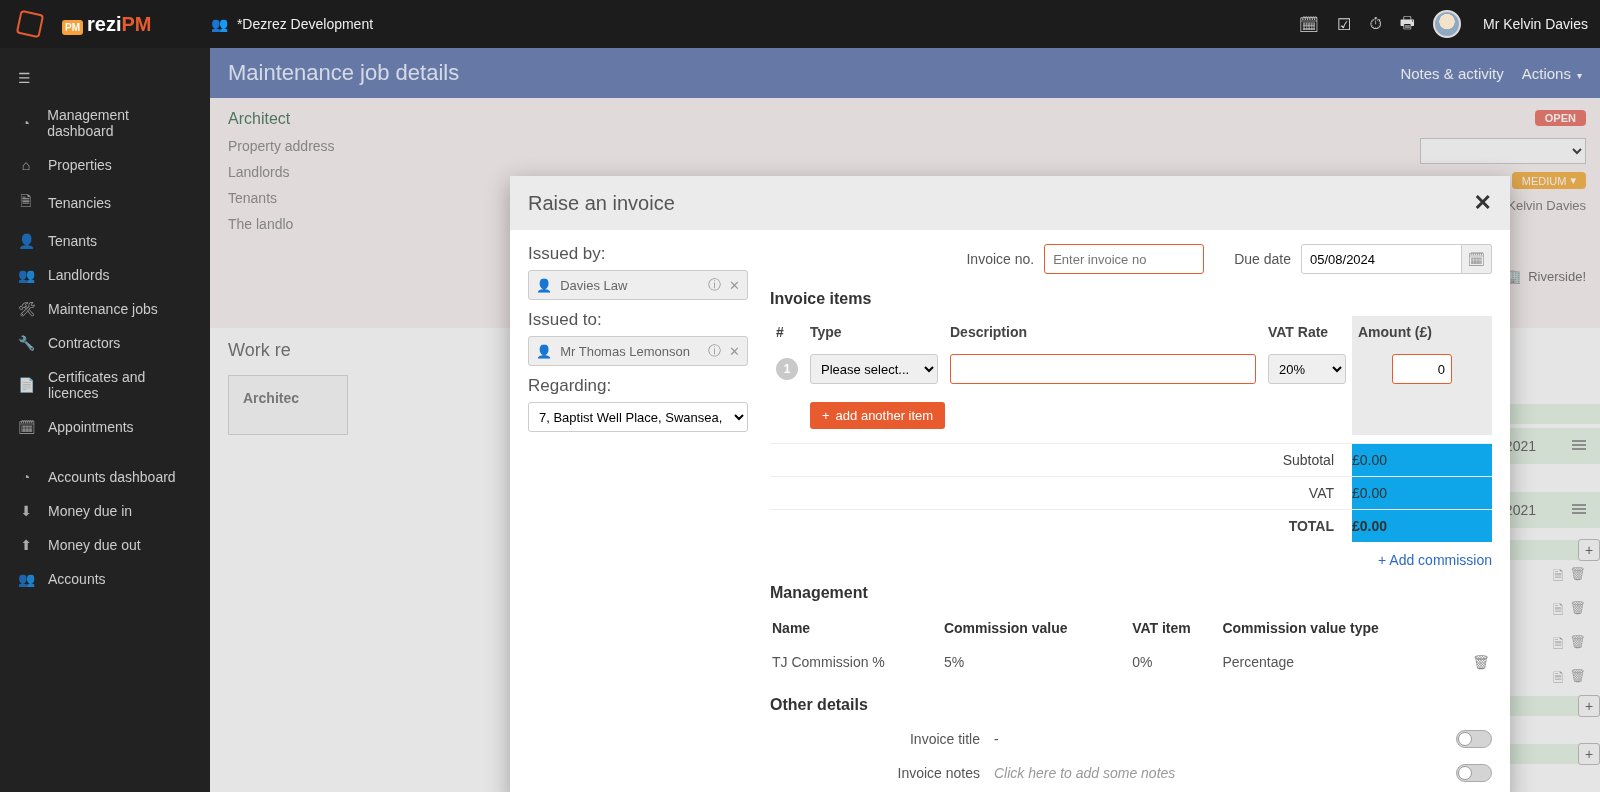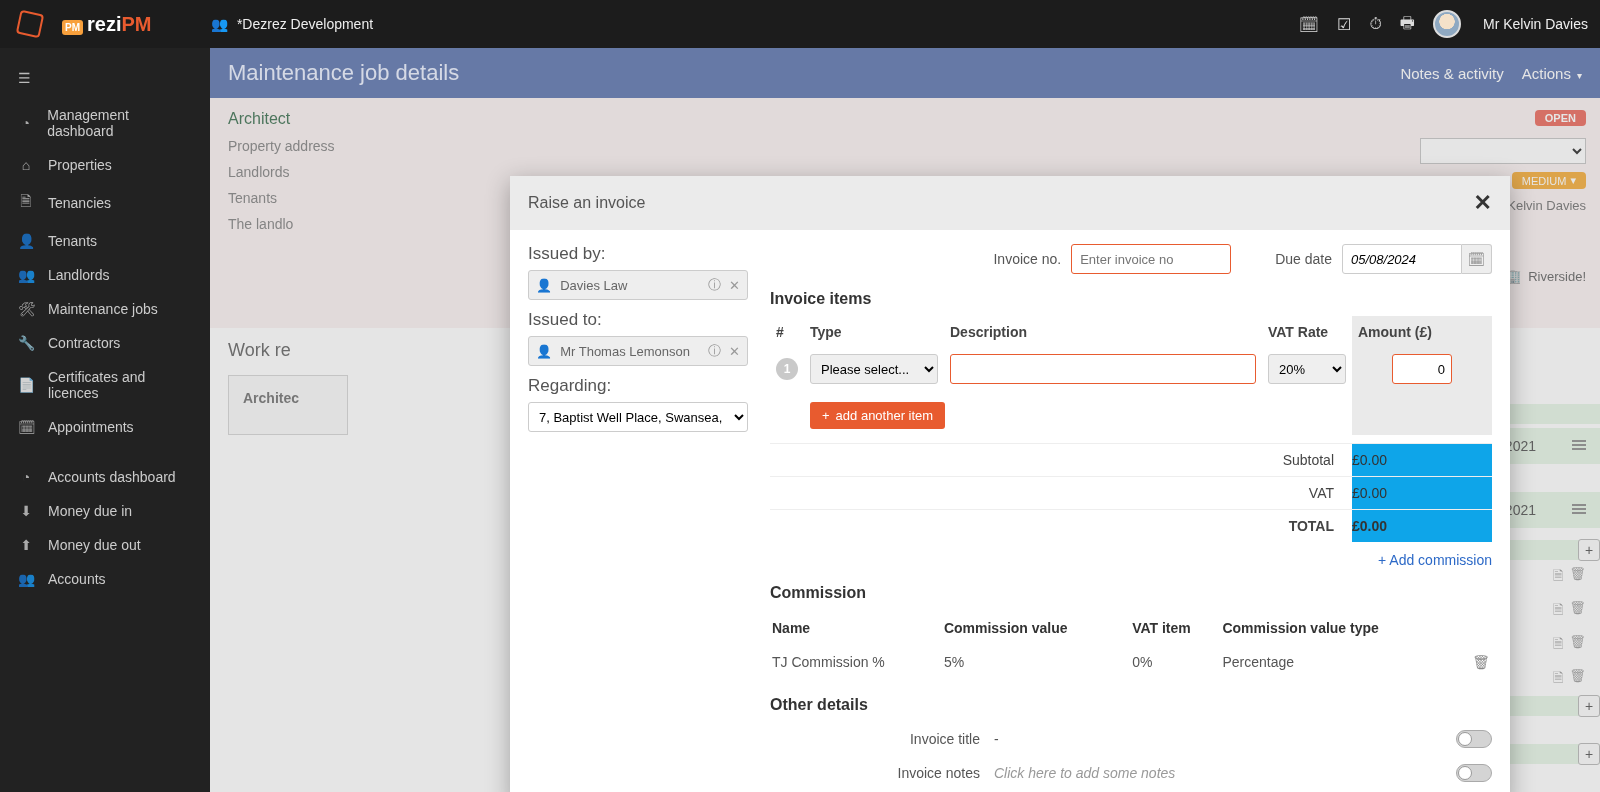--- a/index.html
+++ b/index.html
@@ -61,41 +61,41 @@
 .bg-right-list .menu-ico { width: 14px; height: 12px; background: repeating-linear-gradient(#777, #777 2px, transparent 2px, transparent 4px); margin-left: 8px;}
 .bg-right-list .gitem { display: flex; align-items: center; gap: 10px; padding: 6px 0; color: #555; }
 .bg-right-list .gitem .circ { width: 16px; height: 16px; border: 1.5px solid #888; border-radius: 50%; }
 
 
 .overlay { position: absolute; inset: 0; background: rgba(180,180,180,0.35); }
 
 
 .modal { position: absolute; left: 300px; top: 128px; width: 1000px; background: #fff; box-shadow: 0 6px 24px rgba(0,0,0,.3); border-radius: 3px; }
 .modal-head { background: #ebebeb; padding: 14px 18px; display: flex; align-items: center; }
-.modal-head .mtitle { font-size: 16px; color: #555; font-weight: 400; }
+.modal-head .mtitle { font-size: 20px; color: #555; font-weight: 400; }
 .modal-head .mspacer { flex: 1; }
 .modal-head .mclose { font-size: 22px; font-weight: 700; cursor: pointer; color: #333; }
 .modal-body { padding: 14px 18px; display: flex; gap: 22px; }
 .mb-left { width: 220px; }
 .mb-right { flex: 1; }
 .lbl { color: #555; margin-bottom: 6px; font-size: 17px; }
 .chip-inp { border: 1px solid #ccc; background: #eee; border-radius: 3px; display: flex; align-items: center; padding: 5px 7px; gap: 8px; margin-bottom: 10px; font-size: 13px; color: #666; }
 .chip-inp .pi { color: #999; }
 .chip-inp .cspacer { flex: 1; }
 .chip-inp .ci { color: #999; cursor: pointer; }
 .sel { width: 100%; height: 30px; border: 1px solid #ccc; border-radius: 3px; background: #fff; font-size: 13px; padding: 0 6px; }
 
-.mb-right .toprow { display: flex; align-items: center; gap: 14px; }
+.mb-right .toprow { display: flex; align-items: center; }
 .toprow .grp { display: flex; align-items: center; gap: 10px; }
 .toprow .glbl { color: #555; font-size: 14px; }
 .inp { height: 30px; border: 1px solid #ccc; border-radius: 3px; padding: 0 8px; font-size: 13px; }
 .inp.err { border-color: #e85b2f; }
 .datewrap { display: flex; }
 .datewrap .cal { width: 30px; border: 1px solid #ccc; border-left: none; background: #eee; display: flex; align-items: center; justify-content: center; color: #888; border-radius: 0 3px 3px 0; }
-.datewrap .inp { border-radius: 3px 0 0 3px; width: 120px; font-style: italic; }
+.datewrap .inp { border-radius: 3px 0 0 3px; width: 161px; }
 
 .section-h { font-size: 16px; font-weight: 600; color: #333; margin: 16px 0 8px; }
 .tbl { width: 100%; border-collapse: collapse; }
 .tbl th { text-align: left; font-weight: 600; color: #444; padding: 8px 6px; font-size: 14px; }
 .tbl td { padding: 6px; vertical-align: middle; }
 .amount-col { background: #eaeaea; text-align: center; }
 .amount-head { background: #eaeaea; text-align: center; }
 .rownum { width: 22px; height: 22px; border-radius: 50%; background: #c9c9c9; color: #fff; display: flex; align-items: center; justify-content: center; font-size: 12px; font-weight: 600; }
 .small-sel { height: 30px; border: 1px solid #ccc; border-radius: 3px; font-size: 13px; width: 100%; padding: 0 6px; }
 .amt-inp { width: 60px; text-align: right; height: 30px; border: 1px solid #e85b2f; border-radius: 3px; padding: 0 6px; font-size: 13px; }
@@ -391,21 +391,21 @@
                 <div class="tlab">VAT</div>
                 <div class="tval">£0.00</div>
               </div>
             <div class="trow bold">
                 <div class="tlab">TOTAL</div>
                 <div class="tval">£0.00</div>
               </div>
           </div>
           <div class="addcom"><span>+ </span><span>Add commission</span></div>
 
-          <div class="section-h">Commission</div>
+          <div class="section-h">Management</div>
           <table class="ctbl" style="width:100%">
             <thead>
                 <tr>
               <th>Name</th>
               <th>Commission value</th>
               <th>VAT item</th>
               <th>Commission value type</th>
               <th style="width:30px"></th>
             </tr>
               </thead>

